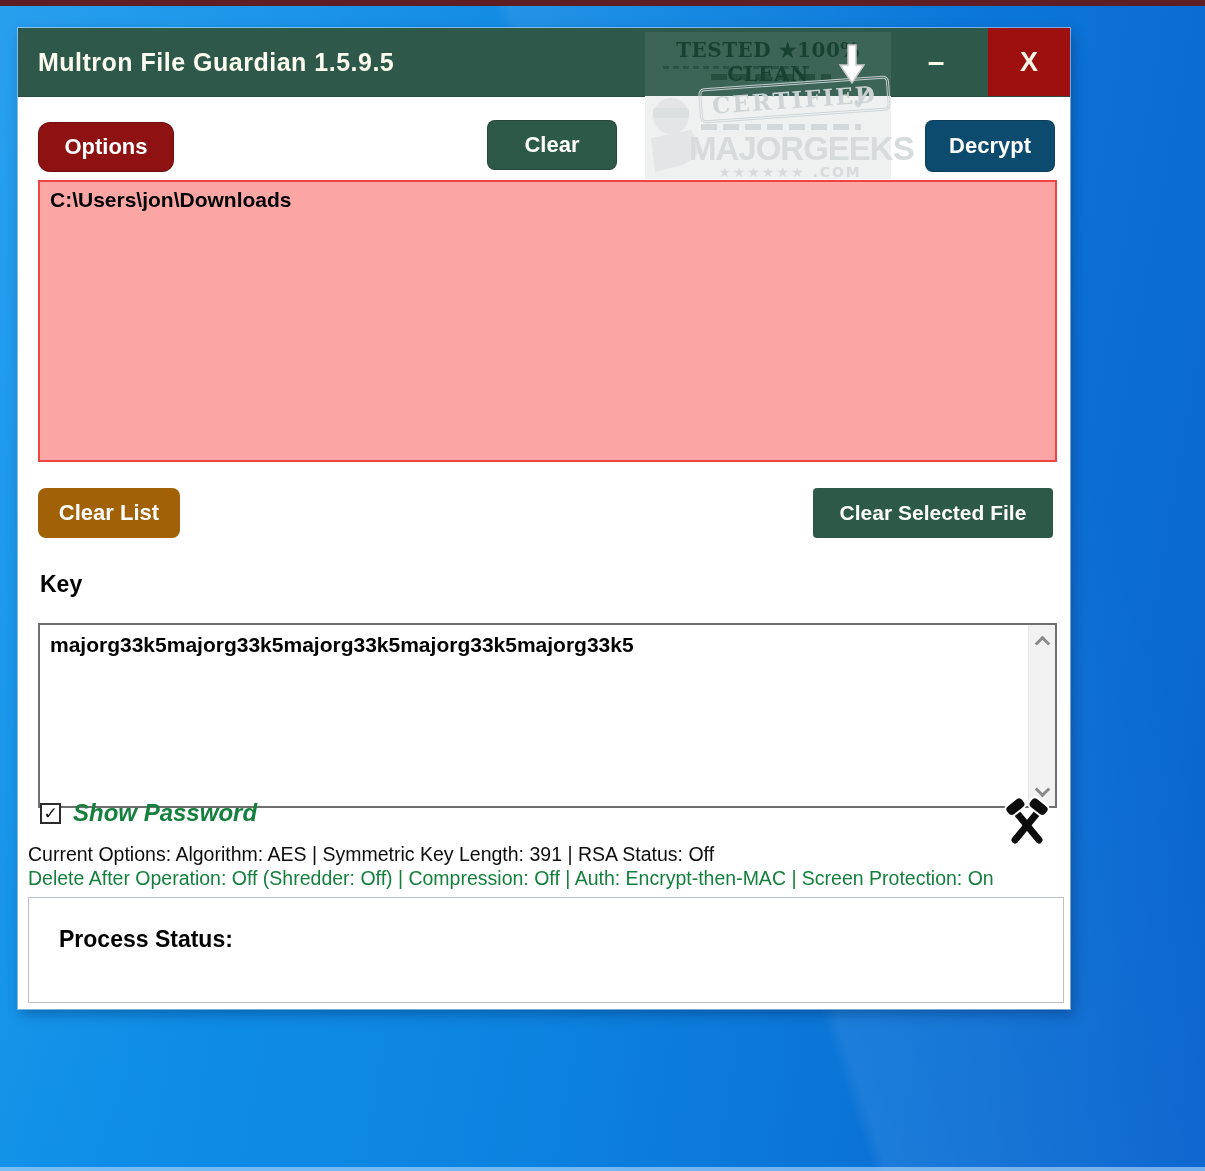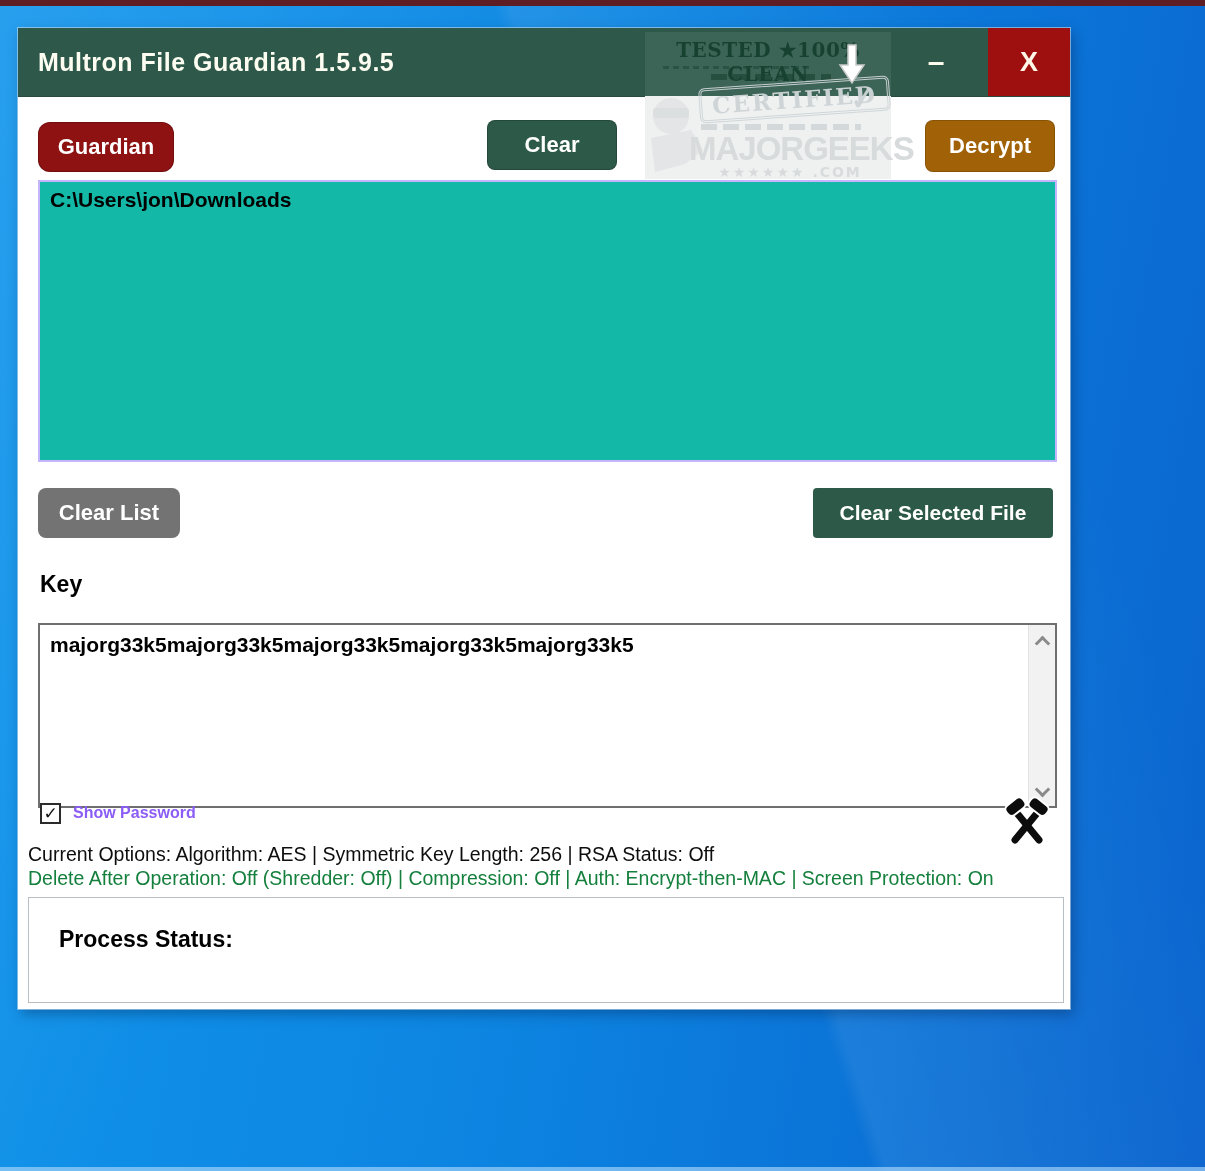--- a/index.html
+++ b/index.html
@@ -21,44 +21,44 @@
   }
   .titlebar{position:absolute;left:0;top:0;width:1052px;height:68px;background:#2e594a;border-bottom:1px solid rgba(0,0,0,0.15);}
   .title{position:absolute;left:20px;top:0;height:68px;line-height:68px;color:#fdfdf2;font-size:25px;font-weight:bold;letter-spacing:0.5px;}
   .btn-min{position:absolute;left:880px;top:0;width:76px;height:68px;background:transparent;border:none;color:#fffdf0;font-size:30px;font-weight:bold;line-height:60px;text-align:center;cursor:pointer;}
   .btn-close{position:absolute;left:970px;top:0;width:82px;height:68px;background:#9e0f10;border:none;color:#fff8e8;font-size:27px;font-weight:bold;text-align:center;cursor:pointer;}
 
   
   .btn{position:absolute;border:none;color:#ffffff;font-weight:bold;font-size:22px;cursor:pointer;font-family:inherit;}
   .btn-encrypt{left:20px;top:94px;width:136px;height:50px;background:#8e1212;border-radius:12px;box-shadow:inset 0 0 0 1px rgba(0,0,0,0.2);}
   .btn-browse{left:469px;top:92px;width:130px;height:50px;background:#2d5a48;border-radius:8px;box-shadow:inset 0 0 0 1px rgba(0,0,0,0.2);}
-  .btn-decrypt{left:907px;top:92px;width:130px;height:52px;background:#a16207;border-radius:8px;box-shadow:inset 0 0 0 1px rgba(0,0,0,0.15);}
-  .btn-clearlist{left:20px;top:460px;width:142px;height:50px;background:#737373;border-radius:8px;}
+  .btn-decrypt{left:907px;top:92px;width:130px;height:52px;background:#0c4a6e;border-radius:8px;box-shadow:inset 0 0 0 1px rgba(0,0,0,0.15);}
+  .btn-clearlist{left:20px;top:460px;width:142px;height:50px;background:#a16207;border-radius:8px;}
   .btn-clearsel{left:795px;top:460px;width:240px;height:50px;background:#2d5a48;border-radius:4px;font-size:21px;}
 
   
-  .filelist{position:absolute;left:20px;top:152px;width:1019px;height:282px;background:#14b8a6;border:2px solid #c4b5fd;box-sizing:border-box;overflow:hidden;cursor:default;}
+  .filelist{position:absolute;left:20px;top:152px;width:1019px;height:282px;background:#fca5a5;border:2px solid #ef4444;box-sizing:border-box;overflow:hidden;cursor:default;}
   .filelist .row{padding:6px 10px;font-size:21px;font-weight:bold;color:#000;white-space:nowrap;}
 
   
   .key-label{position:absolute;left:22px;top:543px;font-size:23px;font-weight:bold;color:#000;}
   .keybox{position:absolute;left:20px;top:577px;width:1019px;height:185px;background:#fff;border:2px solid #6f6f6f;box-sizing:border-box;cursor:text;margin-top:18px;}
   .keytext{position:absolute;left:10px;top:8px;right:36px;font-size:21px;font-weight:bold;color:#000;word-break:break-all;}
   .scrollbar{position:absolute;right:0;top:0;bottom:0;width:26px;background:#f2f2f2;border-left:1px solid #e2e2e2;}
   .chev{position:absolute;left:50%;width:12px;height:12px;margin-left:-6px;cursor:pointer;}
   .chev::before{content:"";position:absolute;left:1px;top:3px;width:8px;height:8px;border-left:3px solid #8a8a8a;border-top:3px solid #8a8a8a;}
   .chev-up{top:10px;}
   .chev-up::before{transform:rotate(45deg);}
   .chev-down{bottom:10px;}
   .chev-down::before{transform:rotate(225deg);top:0;}
 
   
   .chkrow{position:absolute;left:22px;top:772px;height:26px;display:flex;align-items:center;cursor:pointer;}
   .chkbox{width:21px;height:21px;border:2px solid #2b2b2b;background:#fff;box-sizing:border-box;display:flex;align-items:center;justify-content:center;font-family:"DejaVu Sans",sans-serif;font-size:17px;font-weight:bold;color:#111;line-height:1;}
-  .chklabel{margin-left:12px;font-size:16px;font-weight:bold;color:#8b5cf6;}
+  .chklabel{margin-left:12px;font-size:24px;font-weight:bold;color:#15803d;font-style:italic;}
   .tools{position:absolute;left:984px;top:768px;width:50px;height:52px;cursor:pointer;}
 
   
   .opt1{position:absolute;left:10px;top:815px;font-size:19.5px;color:#0d0d0d;}
   .opt2{position:absolute;left:10px;top:839px;font-size:19.5px;color:#15803d;}
   .procbox{position:absolute;left:10px;top:869px;width:1036px;height:106px;background:#fff;border:1px solid #b8bec2;box-sizing:border-box;}
   .proclabel{position:absolute;left:30px;top:28px;font-size:23px;font-weight:bold;color:#000;}
 
   
   .wm{position:absolute;left:627px;top:4px;width:246px;height:147px;z-index:5;pointer-events:none;
@@ -81,21 +81,21 @@
 <div class="bottom-line"></div>
 
 <div class="win">
 
   <div class="titlebar">
     <div class="title">Multron File Guardian 1.5.9.5</div>
     <button class="btn-min">–</button>
     <button class="btn-close">X</button>
   </div>
 
-  <button class="btn btn-encrypt">Guardian</button>
+  <button class="btn btn-encrypt">Options</button>
   <button class="btn btn-browse">Clear</button>
   <button class="btn btn-decrypt">Decrypt</button>
 
   <div class="filelist">
     <div class="row">C:\Users\jon\Downloads</div>
   </div>
 
   <button class="btn btn-clearlist">Clear List</button>
   <button class="btn btn-clearsel">Clear Selected File</button>
 
@@ -121,21 +121,21 @@
         <line x1="14" y1="16" x2="37" y2="44"></line>
         <line x1="36" y1="16" x2="13" y2="44"></line>
       </g>
       <g fill="#0c0c0c" stroke="#ffffff" stroke-width="2">
         <rect x="3" y="5" width="21" height="12" rx="5" transform="rotate(-38 13 11)"></rect>
         <rect x="26" y="5" width="21" height="12" rx="5" transform="rotate(38 37 11)"></rect>
       </g>
     </svg>
   </div>
 
-  <div class="opt1">Current Options: Algorithm: AES | Symmetric Key Length: 256 | RSA Status: Off</div>
+  <div class="opt1">Current Options: Algorithm: AES | Symmetric Key Length: 391 | RSA Status: Off</div>
   <div class="opt2">Delete After Operation: Off (Shredder: Off) | Compression: Off | Auth: Encrypt-then-MAC | Screen Protection: On</div>
 
   <div class="procbox">
     <div class="proclabel">Process Status:</div>
   </div>
 
   <div class="wm">
     <div class="wm-tested">TESTED ★100% CLEAN</div>
     <div class="wm-zigzag"></div>
     <div class="wm-dashes1"></div>

